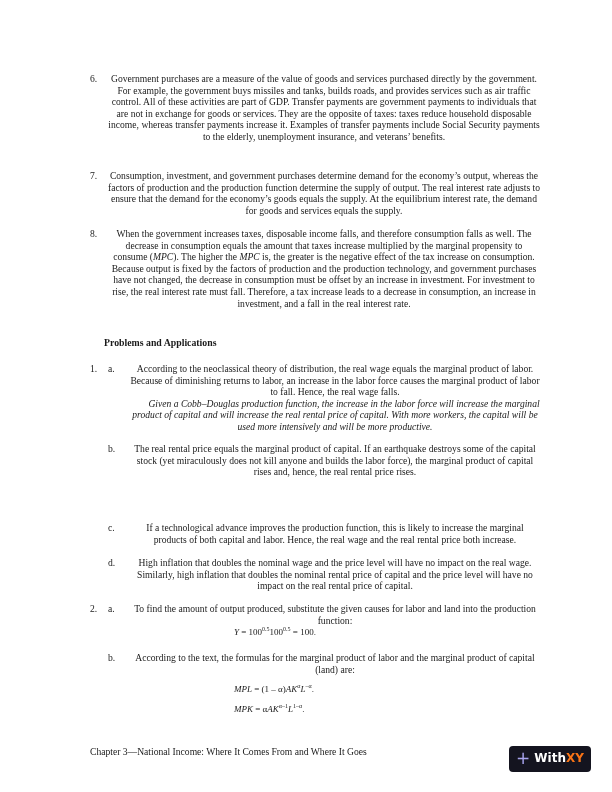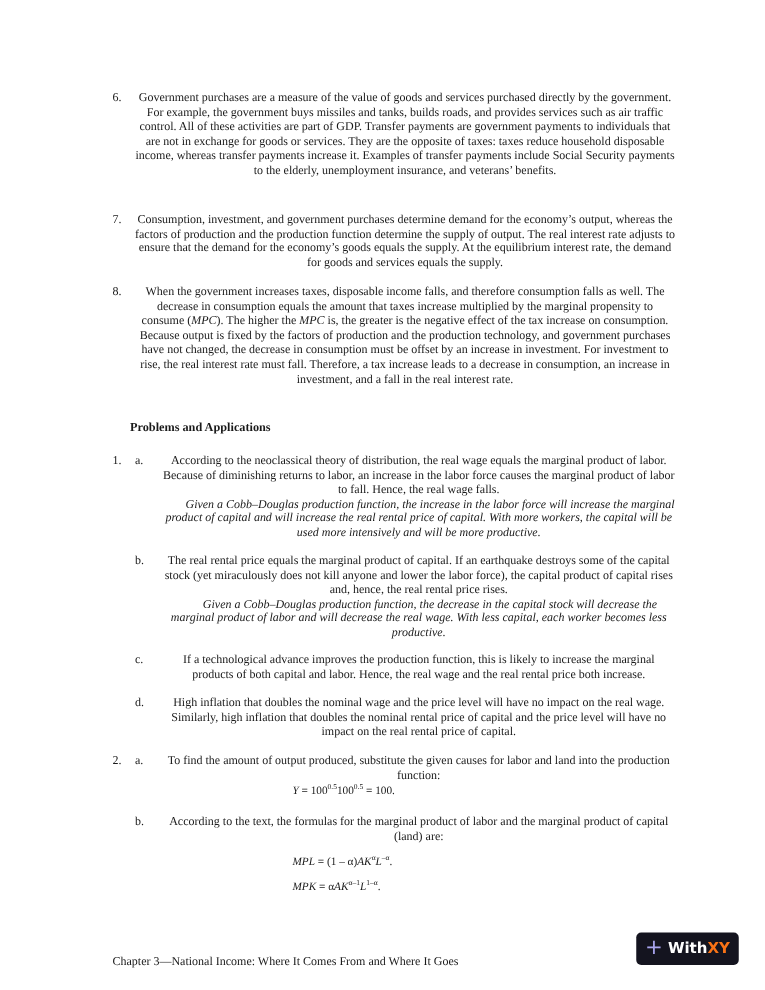--- a/index.html
+++ b/index.html
@@ -14,21 +14,21 @@
     .body-text { margin-left: 18px; text-align: center; }
     .sub { position: absolute; left: 90px; width: 450px; }
     .sub .num { left: 0; }
     .sub .letter { position: absolute; left: 18px; top: 0; }
     .sub .body-text { margin-left: 40px; }
     .indent { text-indent: 18px; display: block; font-style: italic; }
     .heading { position: absolute; left: 90px; top: 337px; font-weight: bold; font-size: 9.8px; margin-left: 14px; }
     .eq { position: absolute; font-size: 9px; }
     i { }
     sup { font-size: 6px; vertical-align: 4px; line-height: 0; }
-    .footer { position: absolute; left: 90px; top: 764px; font-size: 9.6px; }
+    .footer { position: absolute; left: 90px; top: 746px; font-size: 9.6px; }
     .badge {
       position: absolute; left: 509px; top: 746px; width: 82px; height: 26px;
       background: #14141f; border-radius: 4px; display: flex; align-items: center;
       justify-content: center; gap: 4px;
       font-family: "DejaVu Sans", sans-serif; font-weight: bold; font-size: 12px; color: #ffffff;
     }
     .badge .plus { color: #a8a4ee; font-weight: normal; font-size: 17px; line-height: 1; margin-top: -2px; }
     .badge .xy { color: #f97316; }
   </style>
 </head>
@@ -58,22 +58,21 @@
     <span class="letter">a.</span>
     <div class="body-text">
       <span>According to the neoclassical theory of distribution, the real wage equals the marginal product of labor. Because of diminishing returns to labor, an increase in the labor force causes the marginal product of labor to fall. Hence, the real wage falls.</span>
       <span class="indent">Given a Cobb–Douglas production function, the increase in the labor force will increase the marginal product of capital and will increase the real rental price of capital. With more workers, the capital will be used more intensively and will be more productive.</span>
     </div>
   </div>
 
   <div class="sub" style="top:443px;">
     <span class="letter">b.</span>
     <div class="body-text">
-      <span>The real rental price equals the marginal product of capital. If an earthquake destroys some of the capital stock (yet miraculously does not kill anyone and lower the labor force), the capital product of capital rises and, hence, the real rental price rises.</span>
-      <span class="indent">Given a Cobb–Douglas production function, the decrease in the capital stock will decrease the marginal product of labor and will decrease the real wage. With less capital, each worker becomes less productive.</span>
+      <span>The real rental price equals the marginal product of capital. If an earthquake destroys some of the capital stock (yet miraculously does not kill anyone and builds the labor force), the marginal product of capital rises and, hence, the real rental price rises.</span>
     </div>
   </div>
 
   <div class="sub" style="top:522px;">
     <span class="letter">c.</span>
     <div class="body-text">If a technological advance improves the production function, this is likely to increase the marginal products of both capital and labor. Hence, the real wage and the real rental price both increase.</div>
   </div>
 
   <div class="sub" style="top:557px;">
     <span class="letter">d.</span>

